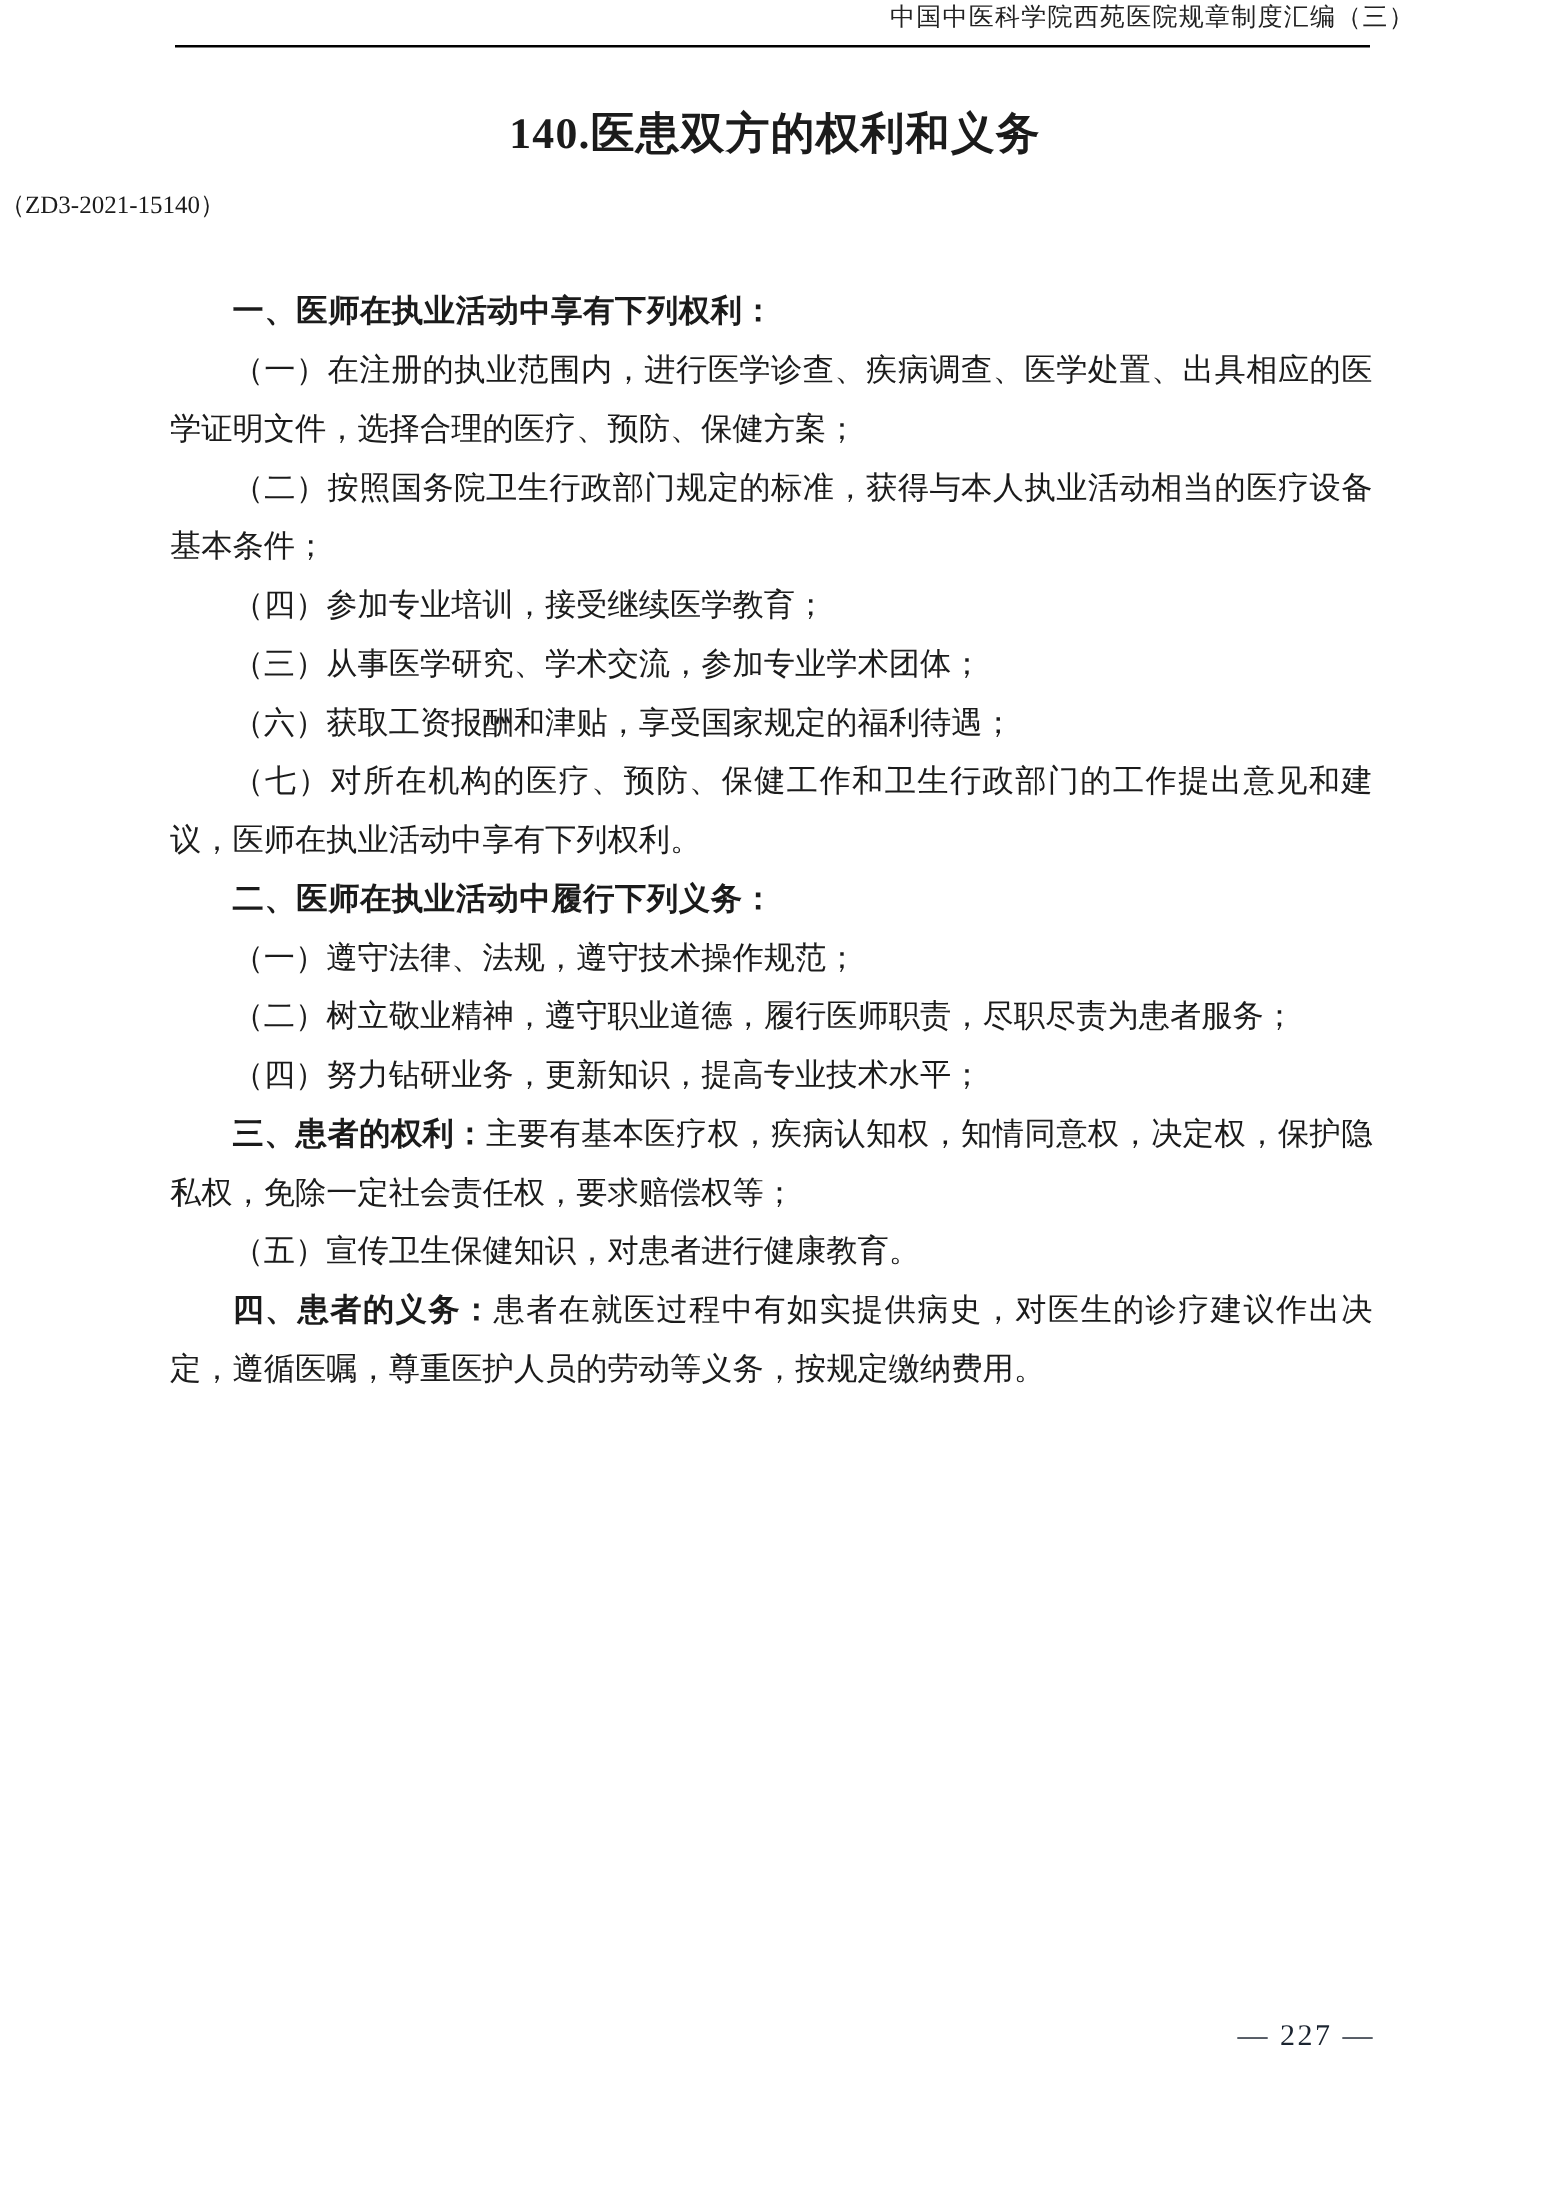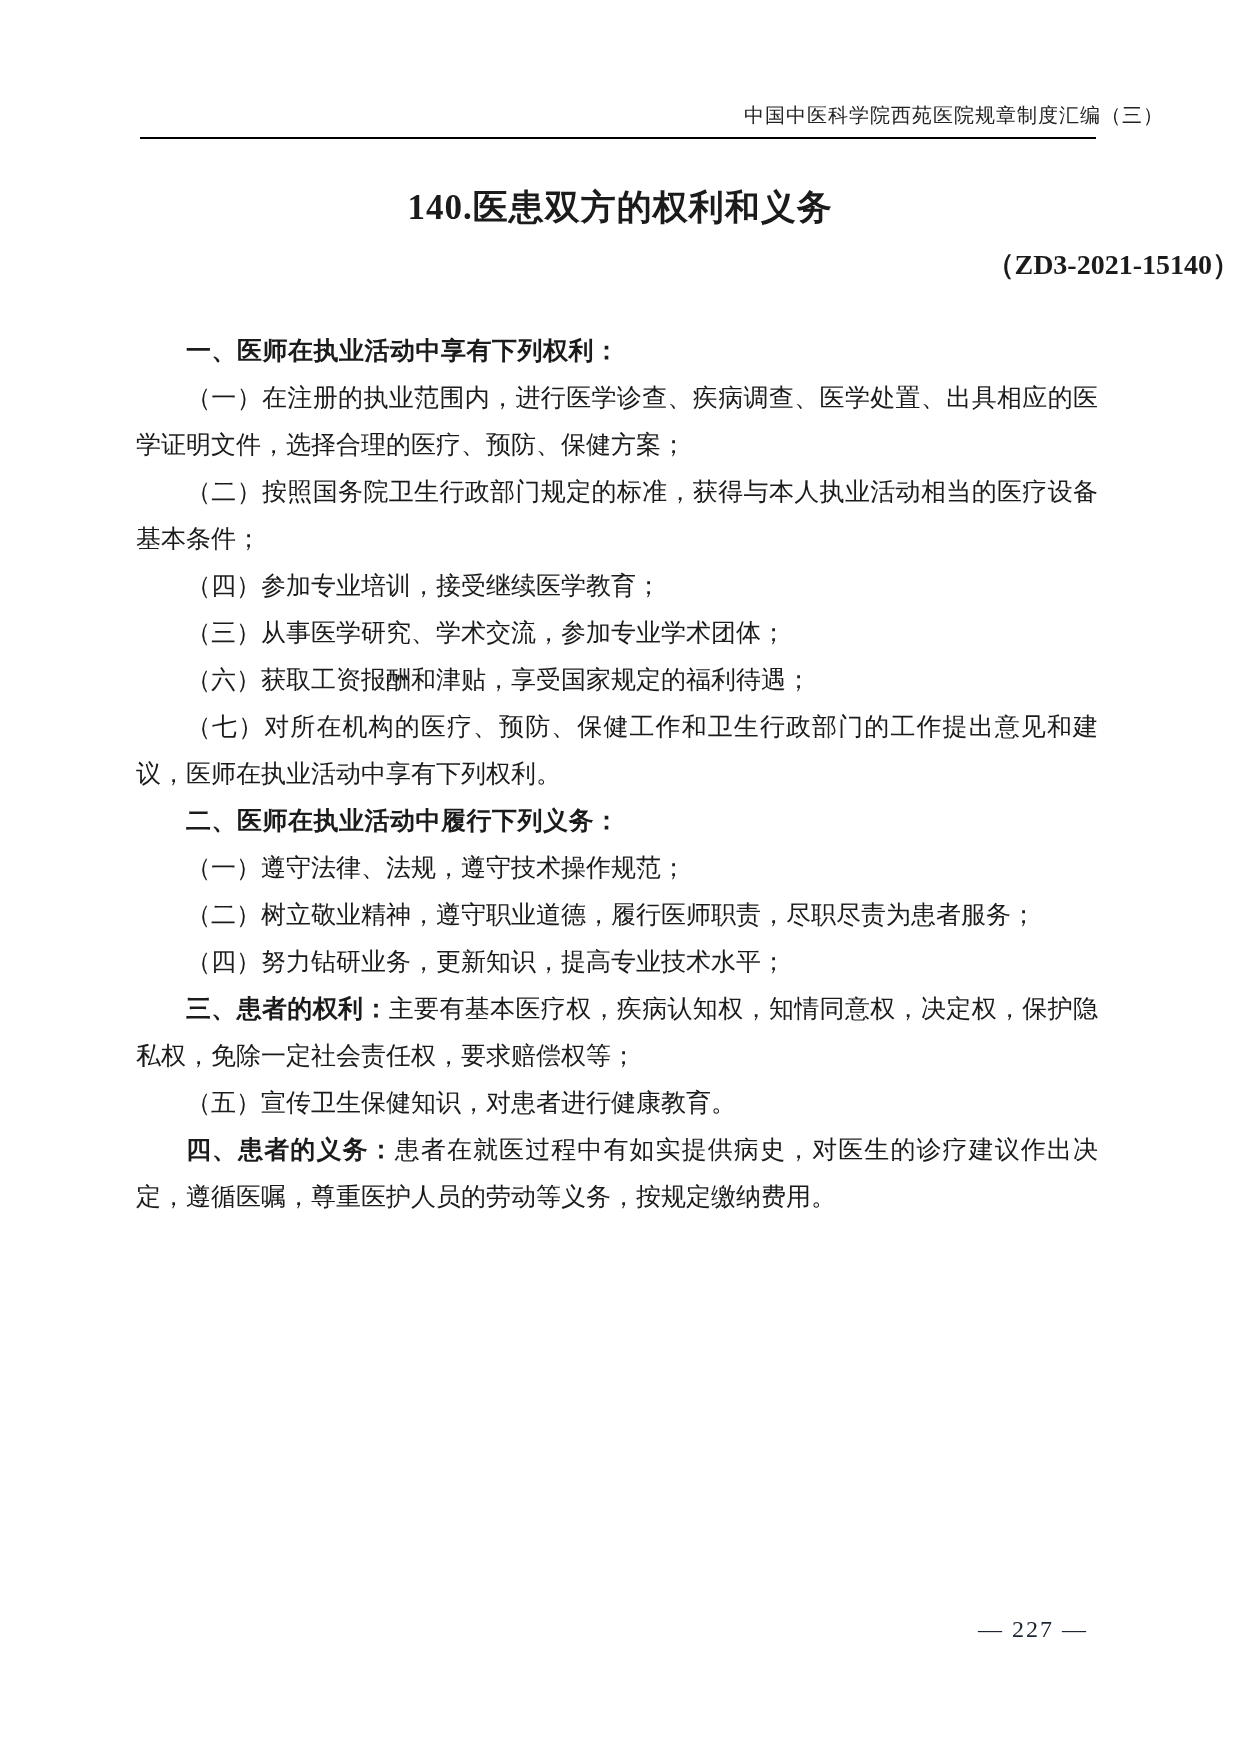--- a/index.html
+++ b/index.html
@@ -11,22 +11,21 @@
     font-family: "Liberation Serif", "DejaVu Serif", serif;
     color: #1b1b1b;
   }
   .page {
     position: relative;
     width: 1240px;
     height: 1754px;
     overflow: hidden;
   }
   .page-header {
-    margin: 0 76px 0 140px;
-    padding-top: 101px;
+    margin: 0 108px 0 140px;
     text-align: right;
   }
   .booklet-title {
     font-size: 20px;
     line-height: 28px;
     letter-spacing: 1px;
     color: #222222;
   }
   .header-rule {
     margin: 8px 144px 0 140px;
@@ -36,23 +35,23 @@
   .document-title {
     margin-top: 44px;
     text-align: center;
     font-size: 35px;
     font-weight: bold;
     line-height: 49px;
     letter-spacing: 1px;
   }
   .document-code {
     margin-top: 13px;
-    text-align: right;
-    font-size: 28px;
-    font-weight: bold;
+    text-align: left;
+    font-size: 20px;
+    font-weight: normal;
     line-height: 40px;
   }
   .document-body {
     margin: 42px auto 0 136px;
     width: 962px;
   }
   .para {
     margin: 0;
     font-size: 25px;
     line-height: 47px;
@@ -63,21 +62,21 @@
   .para .lead {
     font-weight: bold;
     font-family: Liberation Serif, serif;
   }
   .para.heading .lead {
     letter-spacing: 0.5px;
   }
   .page-footer {
     position: absolute;
     top: 1612px;
-    right: 152px;
+    right: 140px;
     font-size: 24px;
     line-height: 34px;
     color: #1b2430;
     letter-spacing: 2px;
   }
 </style>
 </head>
 <body>
 
 <div class="page">

